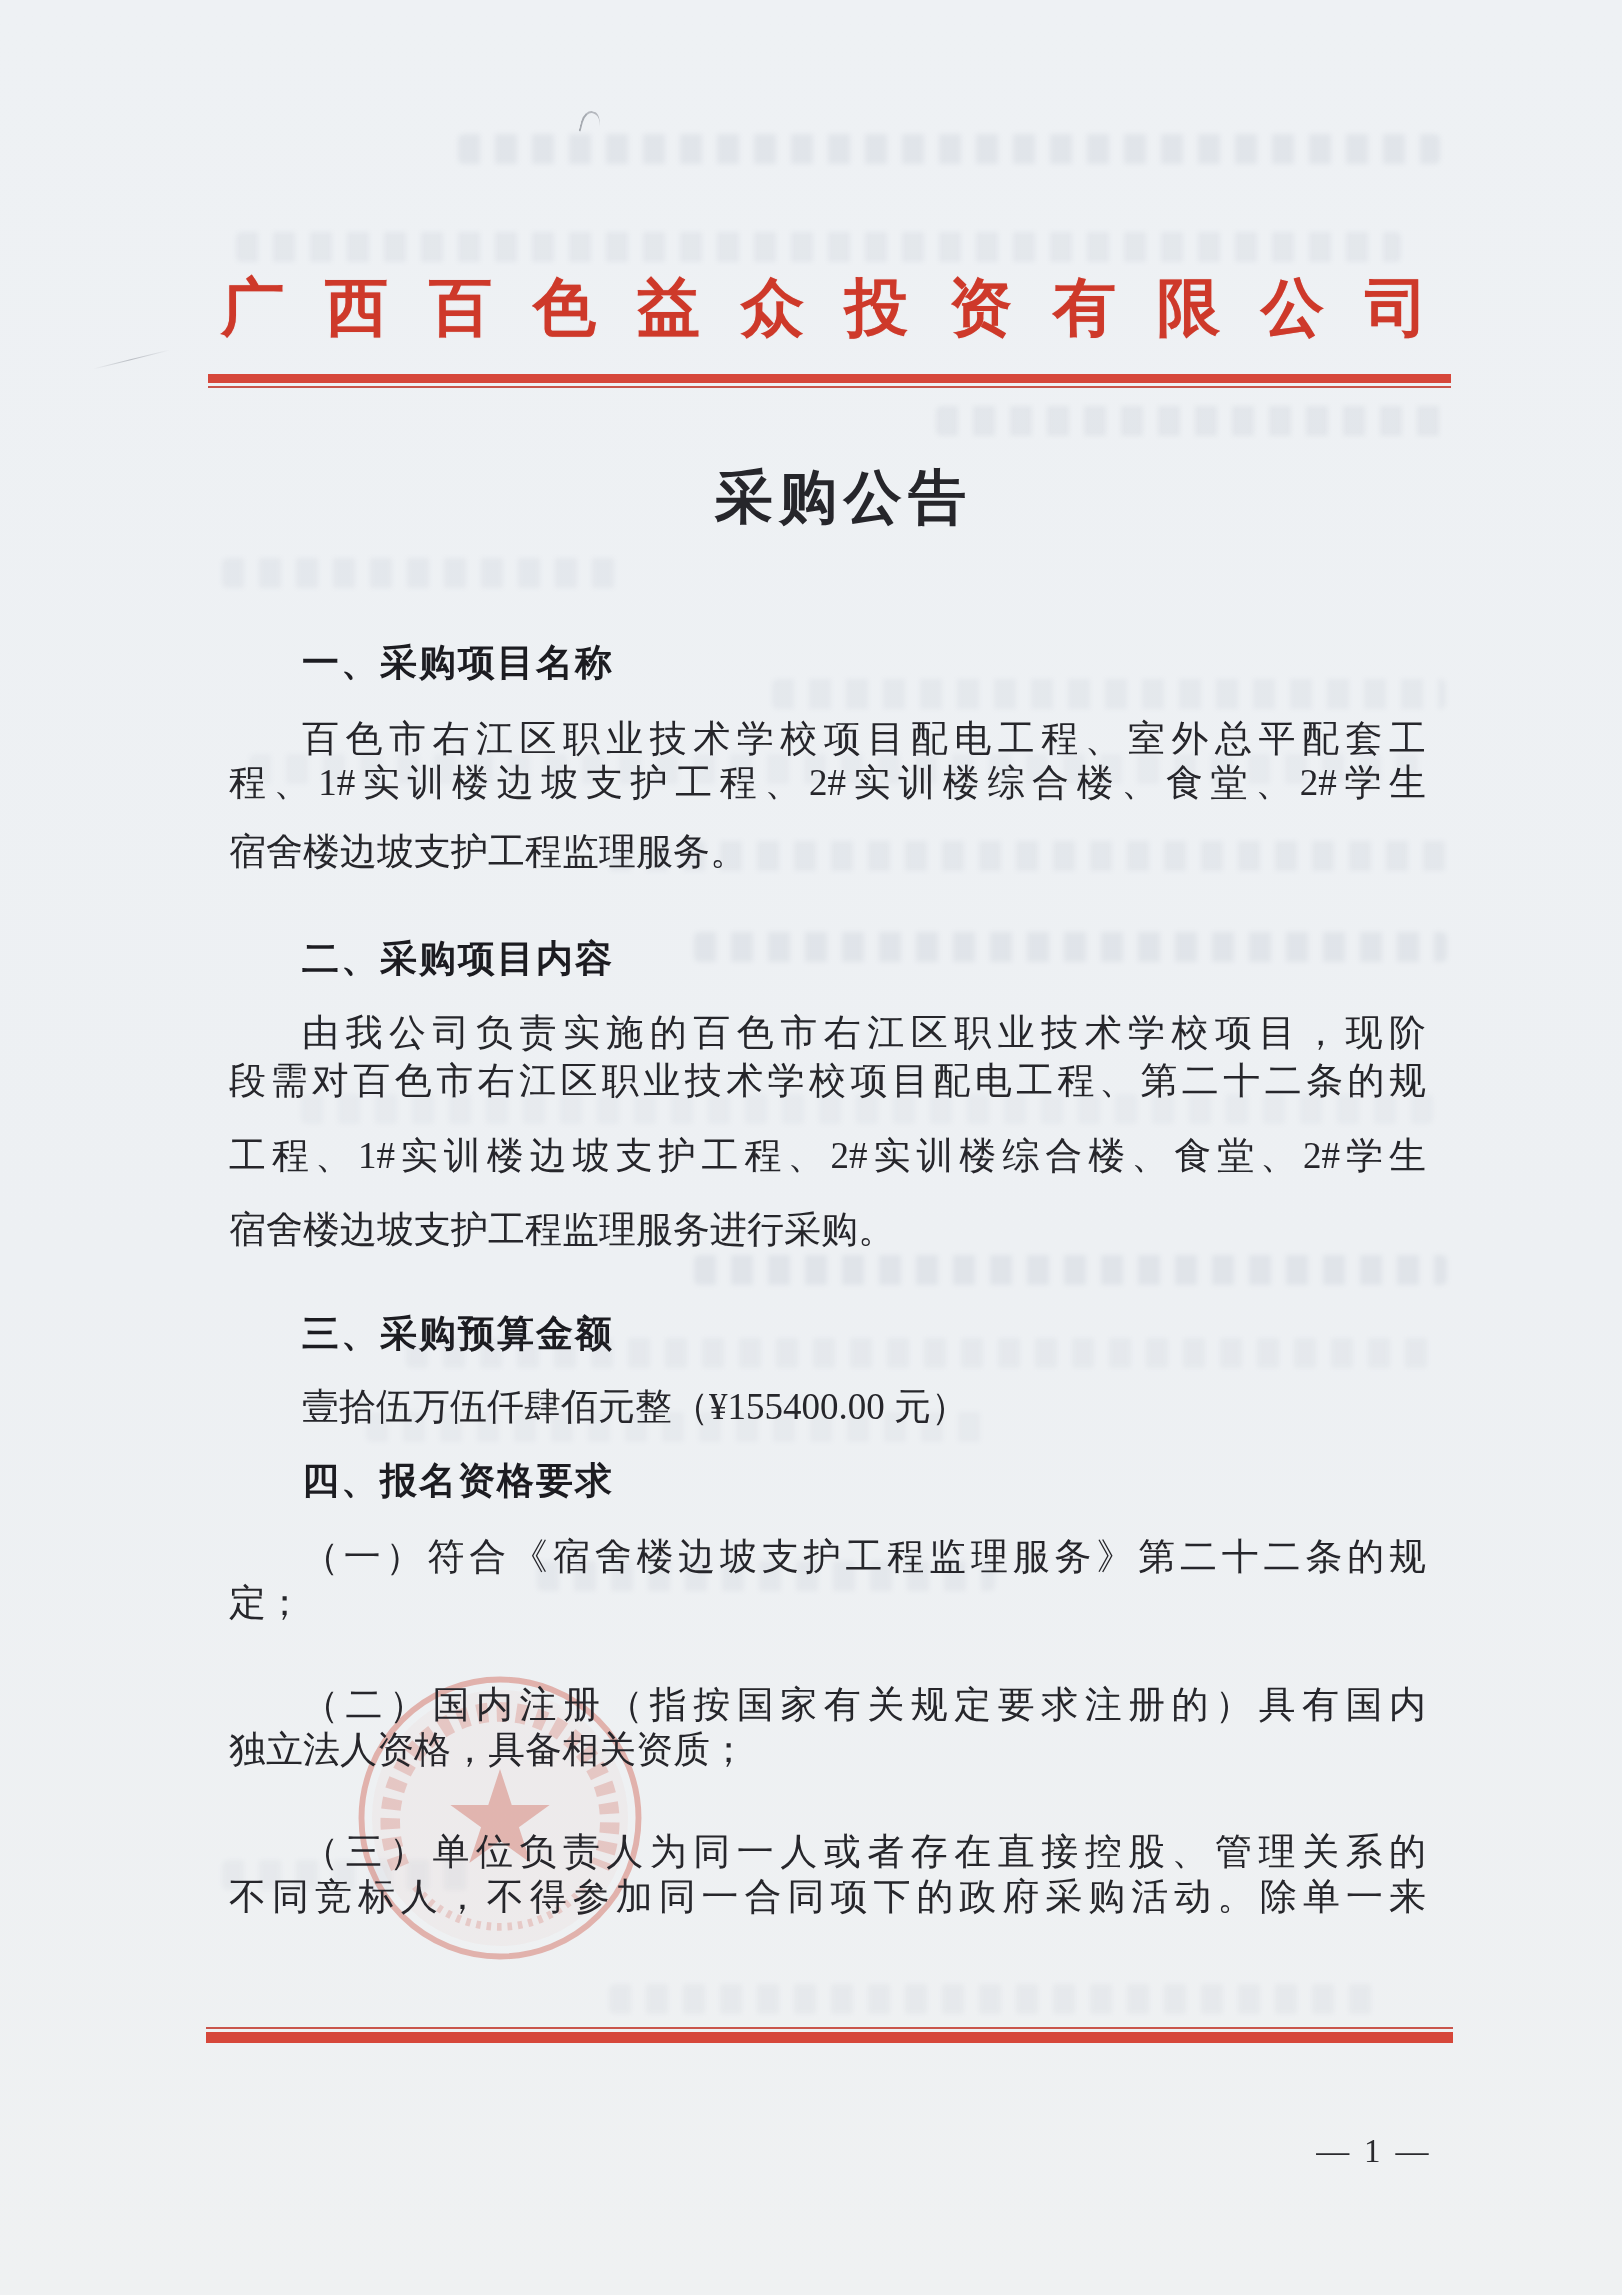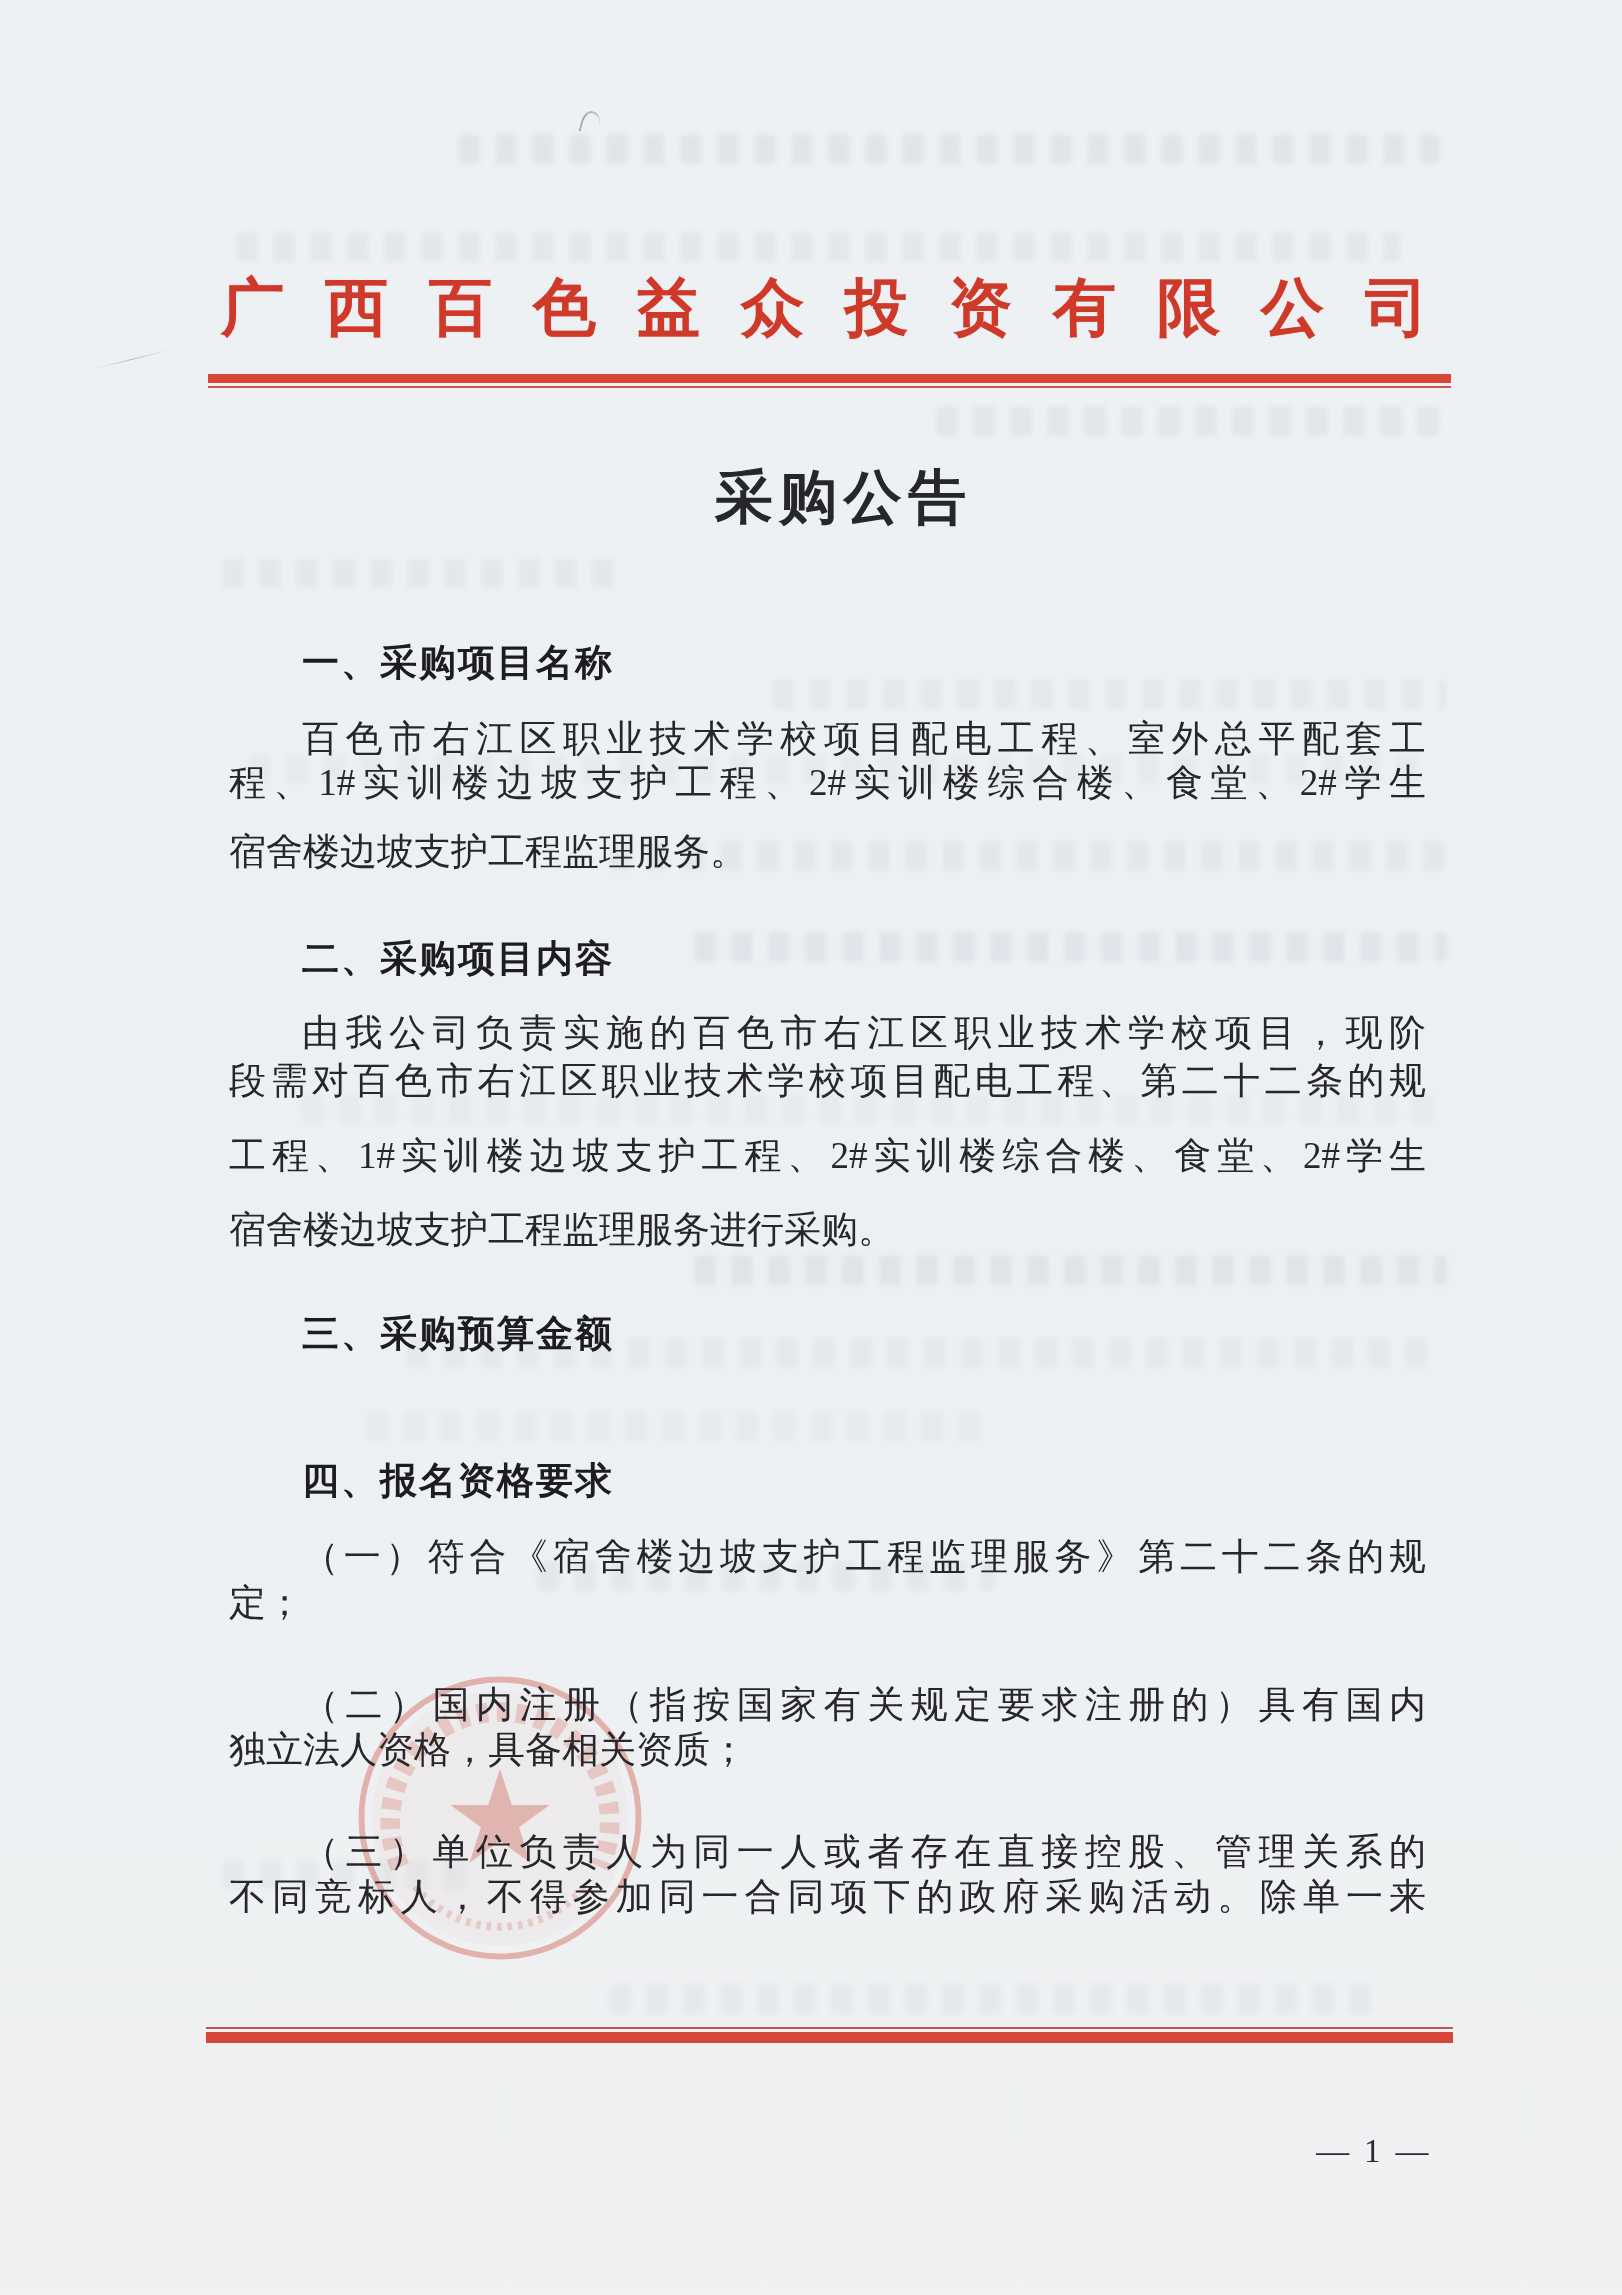--- a/index.html
+++ b/index.html
@@ -114,20 +114,21 @@
   <div class="bl j" style="top:762px">程、1#实训楼边坡支护工程、2#实训楼综合楼、食堂、2#学生</div>
   <div class="bl hd ind" style="top:910px">二、采购项目内容</div>
 
   <div class="bl" style="top:831px">宿舍楼边坡支护工程监理服务。</div>
   <div class="bl j ind" style="top:984px">由我公司负责实施的百色市右江区职业技术学校项目，现阶</div>
   <div class="bl j" style="top:1060px">段需对百色市右江区职业技术学校项目配电工程、第二十二条的规</div>
   <div class="bl j" style="top:1135px">工程、1#实训楼边坡支护工程、2#实训楼综合楼、食堂、2#学生</div>
   <div class="bl" style="top:1209px">宿舍楼边坡支护工程监理服务进行采购。</div>
 
   <div class="bl hd ind" style="top:1285px">三、采购预算金额</div>
+  <div class="bl ind" style="top:1358px">壹拾伍万伍仟肆佰元整（¥155400.00 元）</div>
 
   <div class="bl hd ind" style="top:1432px">四、报名资格要求</div>
   <div class="bl j ind" style="top:1508px">（一）符合《宿舍楼边坡支护工程监理服务》第二十二条的规</div>
   <div class="bl" style="top:1582px">定；</div>
   <div class="bl j ind" style="top:1656px">（二）国内注册（指按国家有关规定要求注册的）具有国内</div>
   <div class="bl" style="top:1729px">独立法人资格，具备相关资质；</div>
   <div class="bl j ind" style="top:1803px">（三）单位负责人为同一人或者存在直接控股、管理关系的</div>
   <div class="bl j" style="top:1876px">不同竞标人，不得参加同一合同项下的政府采购活动。除单一来</div>
 
   <div class="frule frule-thin"></div>

